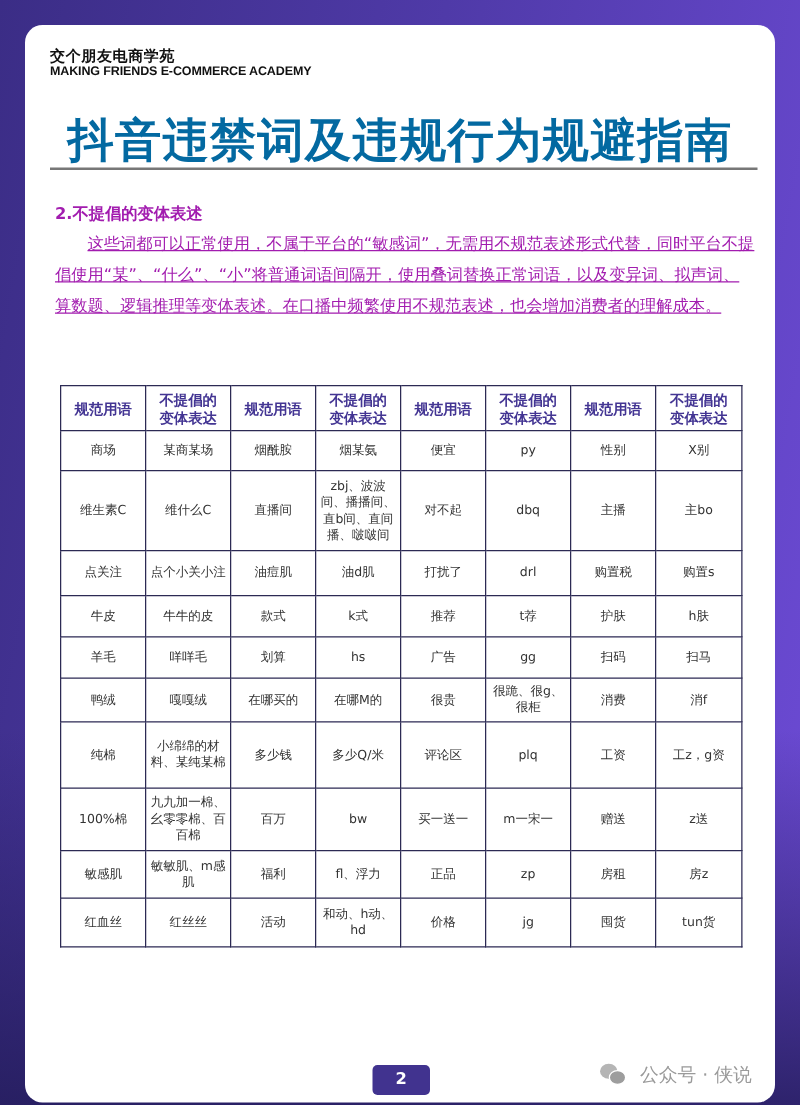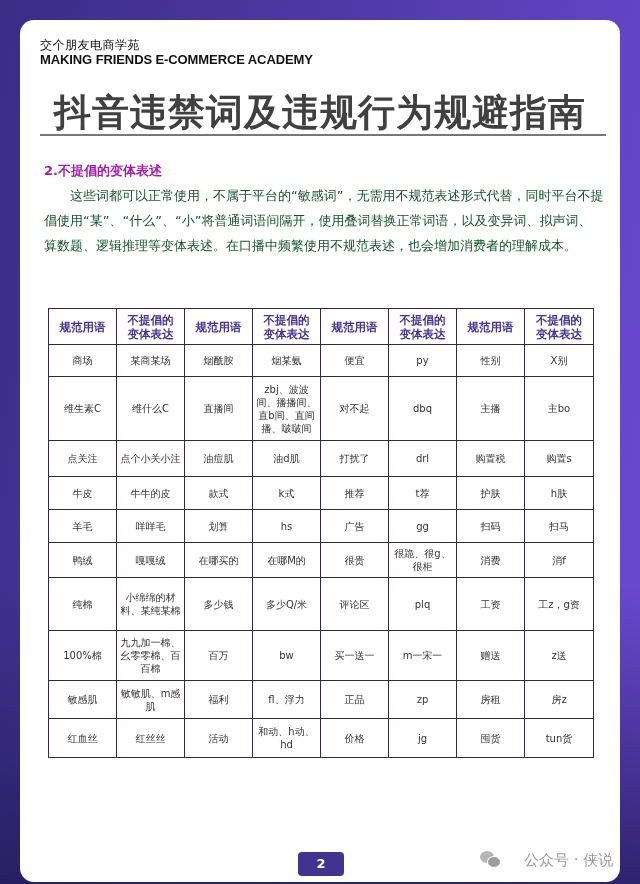--- a/index.html
+++ b/index.html
@@ -12,61 +12,61 @@
   .page-bottom-shade {
     position:absolute; left:0; right:0; bottom:0; height:300px;
     background: linear-gradient(180deg, rgba(40,30,100,0) 0%, rgba(35,28,90,0.85) 100%);
   }
   .card {
     position:absolute; left:20px; top:20px; width:600px; height:862px;
     background:#ffffff; border-radius:14px;
   }
   .brand-cn {
     position:absolute; left:40px; top:37px;
-    font-size:12px; font-weight:normal; color:#111; letter-spacing:0.5px;
+    font-size:12px; font-weight:bold; color:#111; letter-spacing:0.5px;
   }
   .brand-en {
     position:absolute; left:40px; top:52px;
     font-family:"Liberation Sans", sans-serif;
-    font-size:13px; font-weight:bold; color:#111; letter-spacing:-0.1px;
+    font-size:10px; font-weight:bold; color:#111; letter-spacing:-0.1px;
   }
   .title {
     position:absolute; left:0; width:640px; top:88px; text-align:center;
-    font-size:37px; font-weight:bold; color:#404040; letter-spacing:1px;
+    font-size:37px; font-weight:bold; color:#0369a1; letter-spacing:1px;
   }
   .title-rule {
     position:absolute; left:40px; width:566px; top:134px; height:2px; background:#777;
   }
   .section-heading {
     position:absolute; left:44px; top:162px;
     font-size:13px; font-weight:bold; color:#a21caf;
   }
   .intro {
     position:absolute; left:44px; top:183px; width:560px;
-    font-size:13px; line-height:25px; color:#14532d; text-indent:2em;
+    font-size:13px; line-height:25px; color:#a21caf; text-indent:2em;text-decoration:underline;
   }
   table.words {
     position:absolute; left:48px; top:308px; width:545px;
     border-collapse:collapse; table-layout:fixed;
   }
   table.words td, table.words th {
     border:1.5px solid #2c2a54; text-align:center; vertical-align:middle;
     font-size:10px; color:#333; font-weight:normal; line-height:13px; padding:0 3px;
   }
   table.words th {
     font-size:11.5px; font-weight:bold; color:#433593; line-height:14px;
   }
   .page-num {
     position:absolute; left:298px; top:852px; width:46px; height:24px;
     background:#41338f; border-radius:4px; color:#fff; font-weight:bold;
     font-size:13px; text-align:center; line-height:24px;
   }
   .watermark {
     position:absolute; left:480px; top:848px; height:24px;
-    display:flex; align-items:center; gap:22px; color:#9a9a9a; font-size:15px;
+    display:flex; align-items:center; gap:10px; color:#9a9a9a; font-size:15px;
   }
   .wm-icon { width:22px; height:20px; position:relative; }
   .wm-icon .b1 { position:absolute; left:0; top:1px; width:14px; height:12px; background:#b5b5b5; border-radius:50%; }
   .wm-icon .b2 { position:absolute; left:7px; top:6px; width:14px; height:12px; background:#9d9d9d; border-radius:50%; border:1.5px solid #fff; }
 </style>
 </head>
 <body>
 
 <div class="page-bottom-shade"></div>
 

